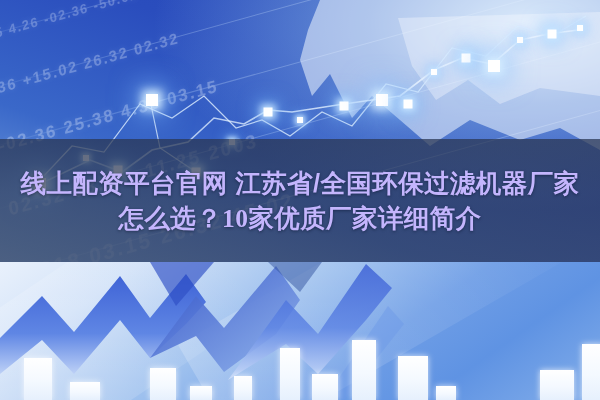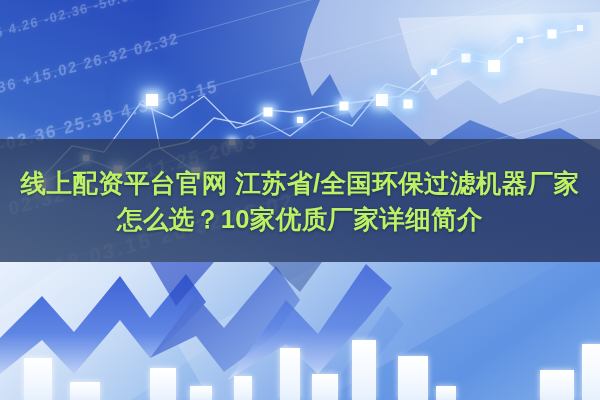--- a/index.html
+++ b/index.html
@@ -67,26 +67,26 @@
   .titleband{
     position:absolute;left:0;top:139px;width:600px;height:123px;
     background:linear-gradient(180deg,rgba(42,54,82,.74) 0%,rgba(48,60,88,.70) 45%,rgba(52,64,92,.72) 100%);
   }
   .titlewrap{
     position:absolute;left:0;top:139px;width:600px;height:123px;
     display:flex;flex-direction:column;align-items:center;justify-content:center;
     gap:2px;
   }
   .tl{
-    color:#bef264;font-weight:bold;font-size:25px;line-height:34px;
+    color:#c4b5fd;font-weight:bold;font-size:25px;line-height:34px;
     letter-spacing:.4px;white-space:nowrap;
     text-shadow:0 1px 3px rgba(10,20,45,.55);
   }
   .tl1{font-size:25.5px;}
-  .tl2{font-size:25.5px;}
+  .tl2{font-size:25.5px;font-family:Liberation Serif, serif;}
 </style>
 </head>
 <body>
 
 <div class="banner">
 
   <div class="layer sky"></div>
 
   <div class="ticker">
 

